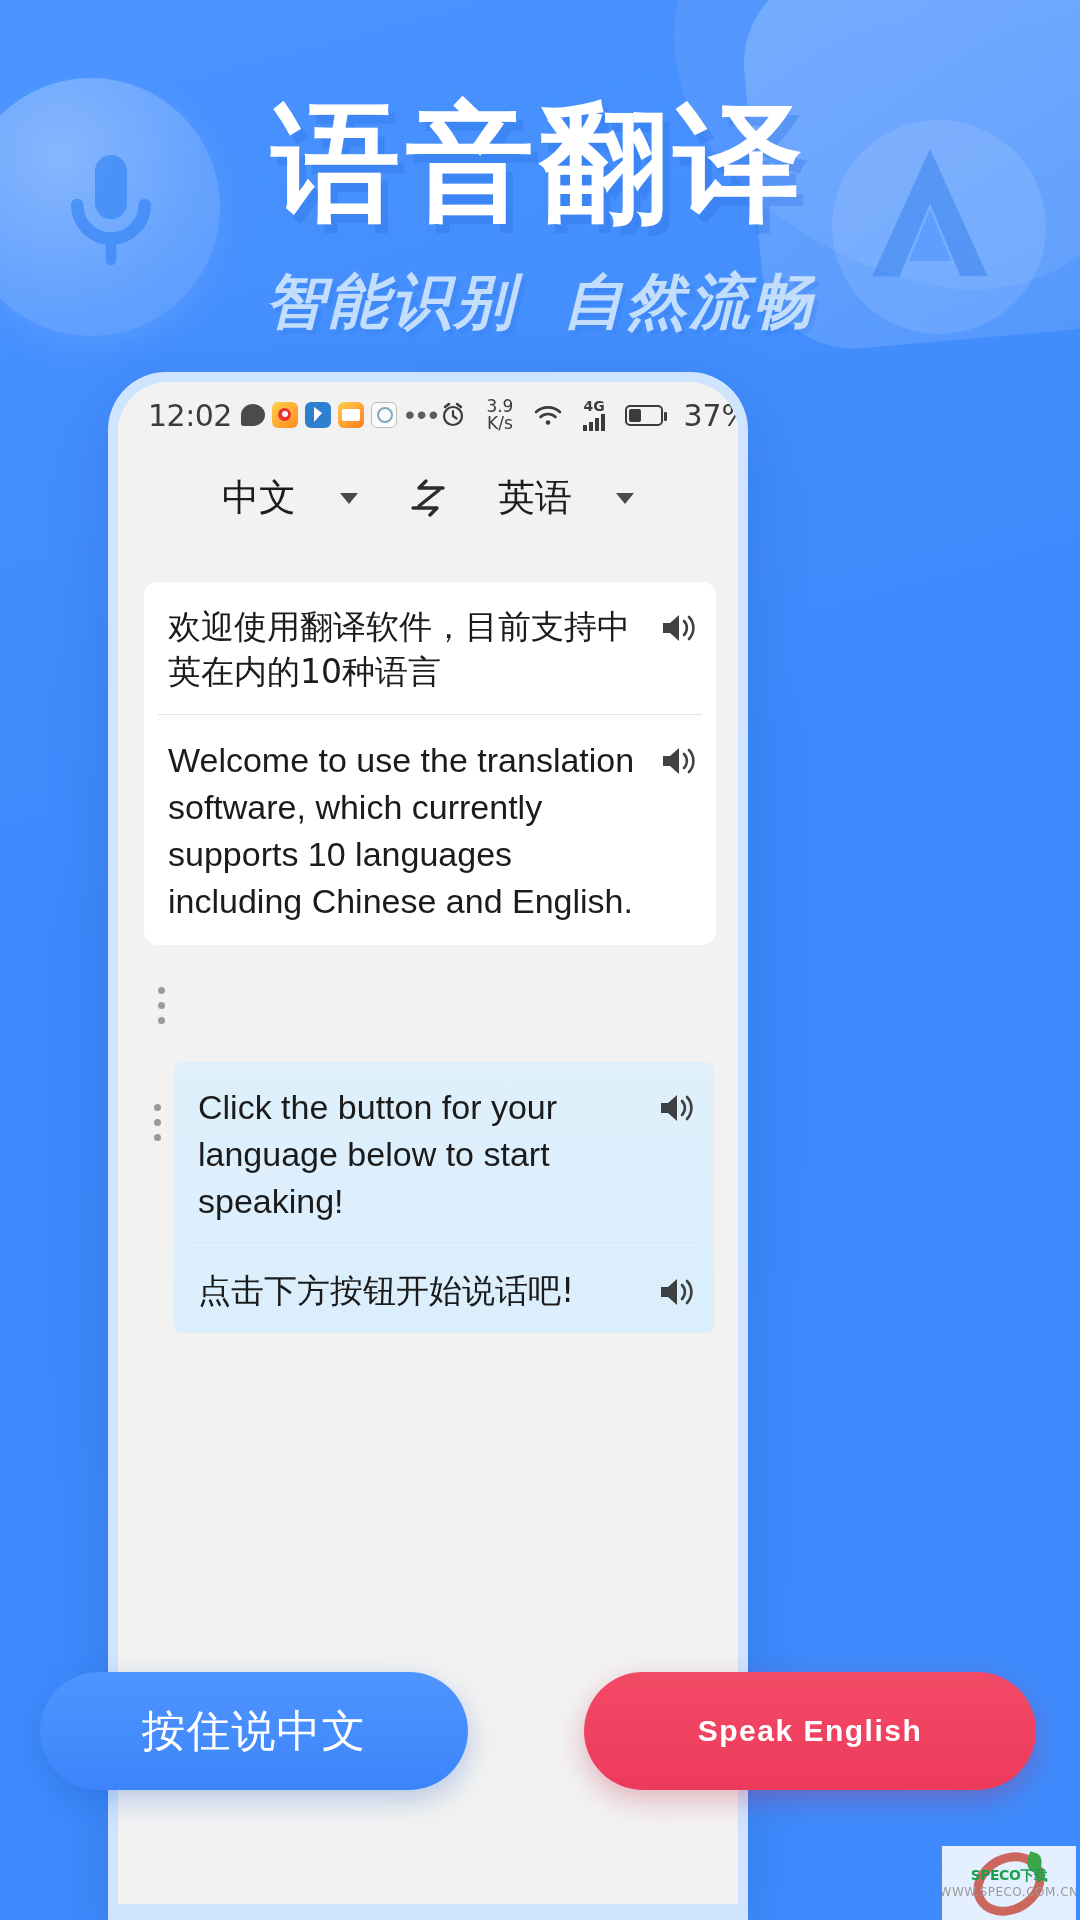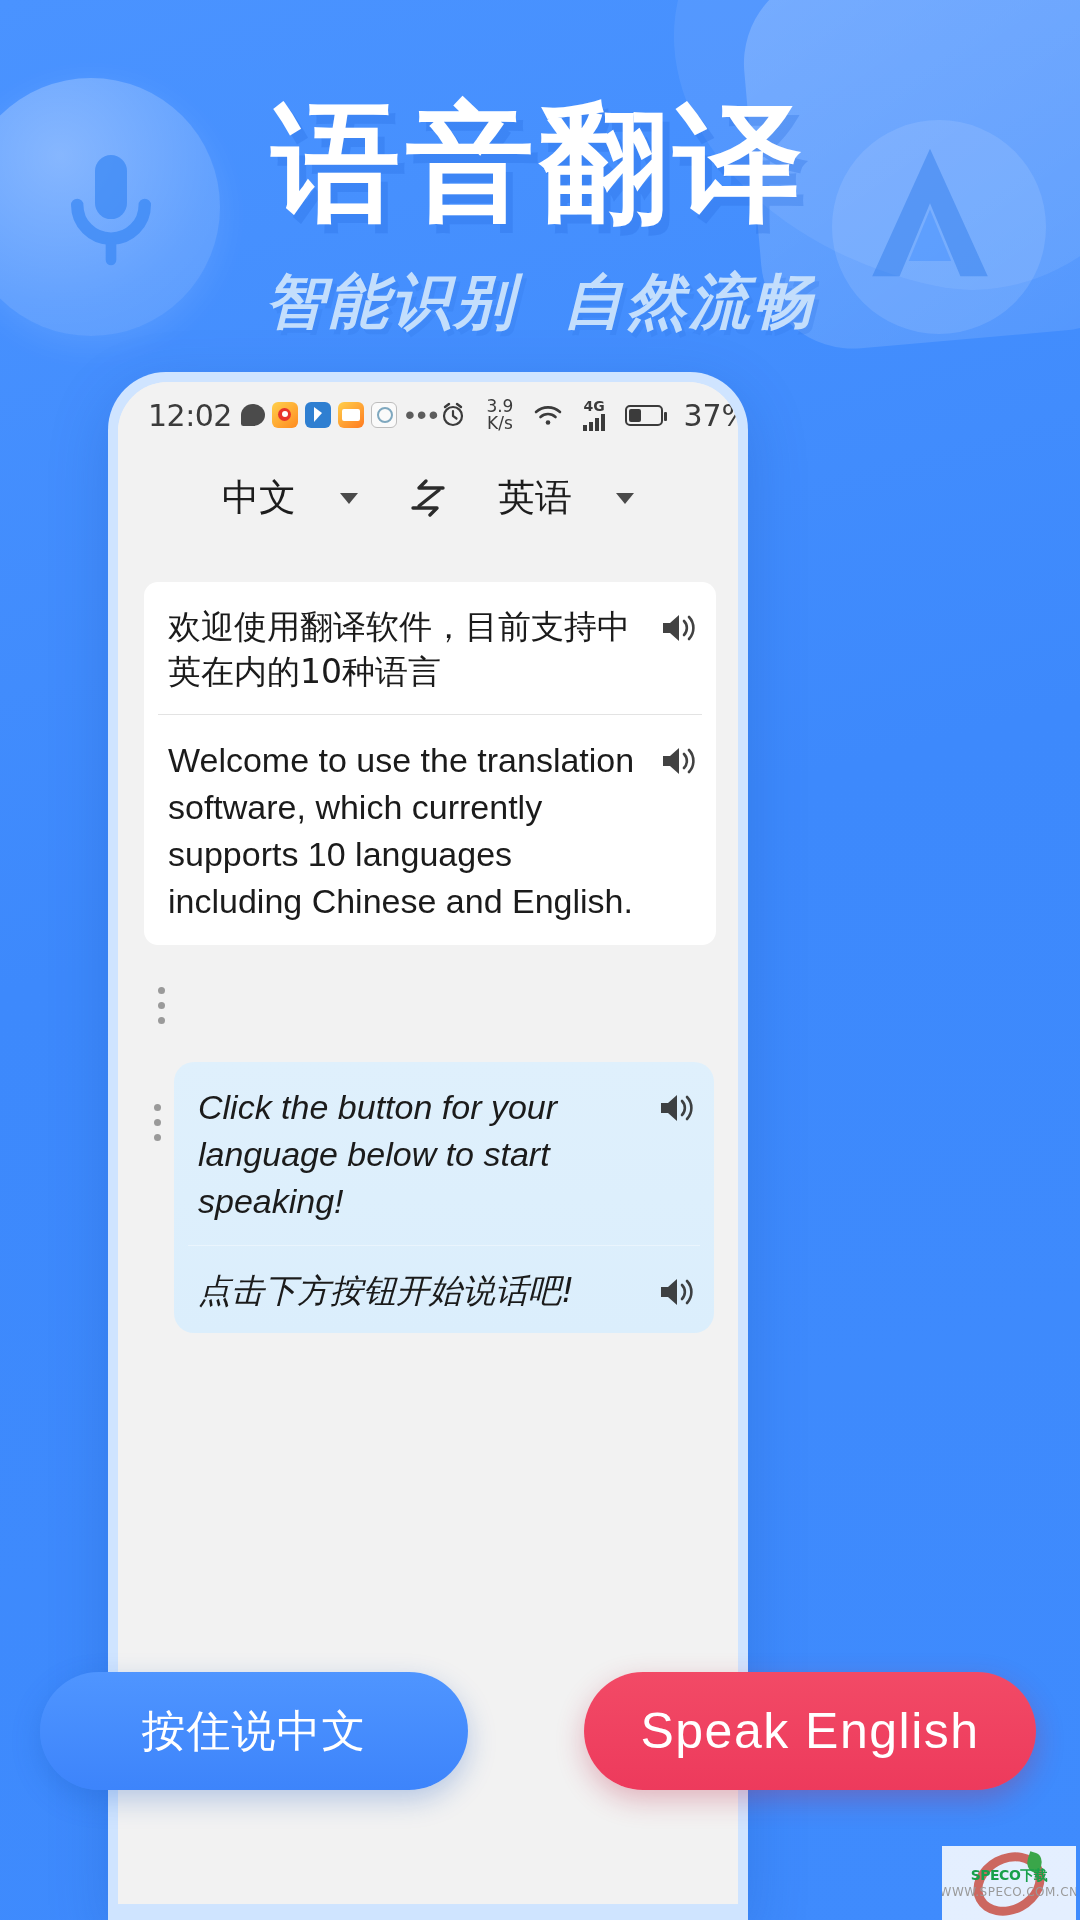--- a/index.html
+++ b/index.html
@@ -236,21 +236,21 @@
     padding-top: 42px;
   }
   .kebab i { width: 7px; height: 7px; border-radius: 50%; background: #9a9a9a; display: block; }
 
   .bubble {
     flex: 1;
     border-radius: 14px;
     padding: 0 14px;
   }
   .bubble.white { background: #ffffff; }
-  .bubble.blue  { background: linear-gradient(180deg,#dff0fc,#dbeefc); border-radius: 20px; font-style: italic; }
+  .bubble.blue  { background: linear-gradient(180deg,#dff0fc,#dbeefc); border-radius: 8px; }
 
   .seg {
     display: flex;
     align-items: flex-start;
     padding: 22px 4px 20px 10px;
     gap: 10px;
   }
   .seg.divider { border-bottom: 1.6px solid #e3e3e3; }
   .seg.divider-blue { border-bottom: 1.6px solid #eaf5fd; }
 
@@ -296,22 +296,23 @@
   .act-btn.cn {
     width: 428px;
     background: linear-gradient(180deg,#4f95ff,#3d84fb);
     box-shadow: 0 10px 28px rgba(30,90,190,0.28);
   }
   .act-btn.en {
     width: 452px;
     background: linear-gradient(180deg,#f24a66,#ed3a5c);
     box-shadow: 0 10px 28px rgba(190,35,70,0.30);
     font-family: "Liberation Sans", sans-serif;
-    font-size: 50px;
+    font-size: 30px;
     letter-spacing: 1.5px;
+    font-weight: bold;
   }
 
   
   #watermark {
     position: absolute;
     right: 4px;
     bottom: 0px;
     width: 134px;
     height: 74px;
     background: rgba(255,255,255,0.86);

